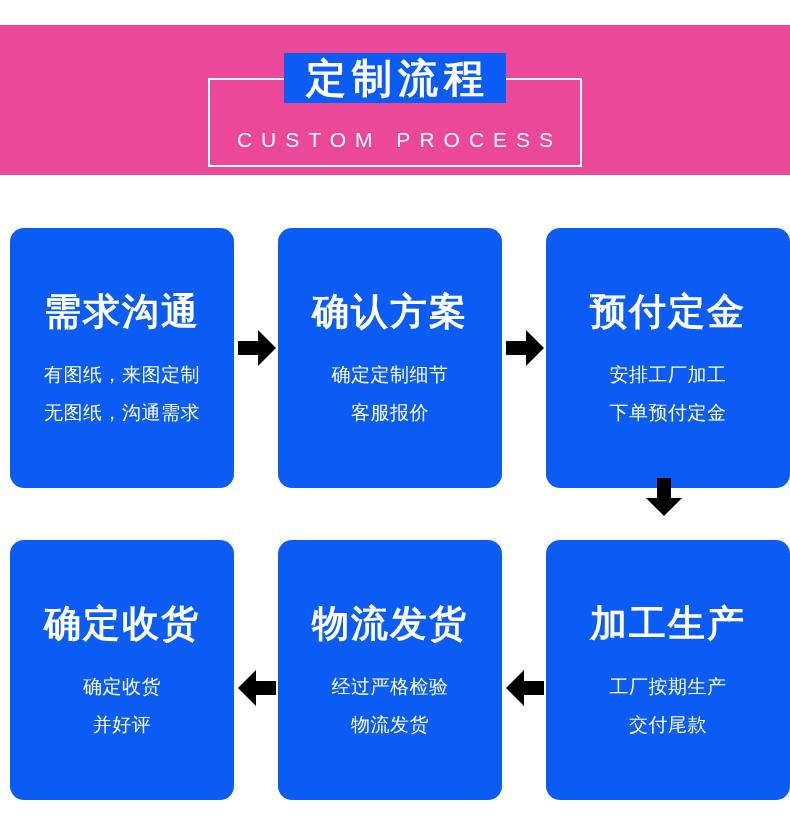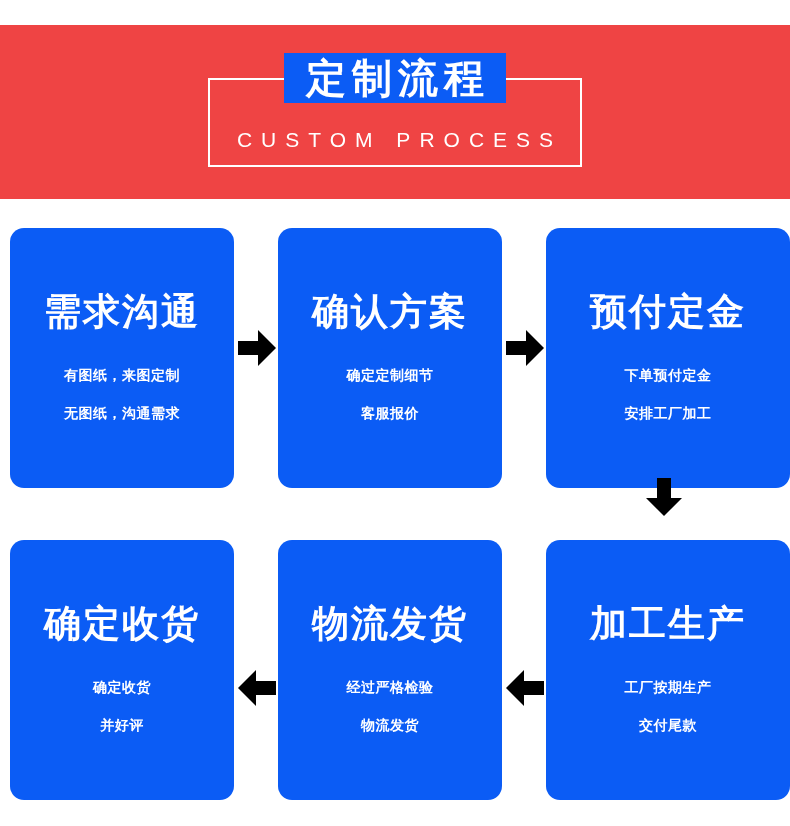--- a/index.html
+++ b/index.html
@@ -14,22 +14,22 @@
     overflow: hidden;
     position: relative;
   }
 
   
   .header-band {
     position: absolute;
     left: 0;
     top: 25px;
     width: 790px;
-    height: 174px;
-    background: #ef4444;
+    height: 150px;
+    background: #ec4899;
   }
   .header-frame {
     position: absolute;
     left: 208px;
     top: 53px;   
     width: 374px;
     height: 89px;
     border: 2px solid #ffffff;
     box-sizing: border-box;
   }
@@ -81,22 +81,22 @@
     line-height: 44px;
     letter-spacing: 2px;
     white-space: nowrap;
   }
   .card-lines {
     display: flex;
     flex-direction: column;
     align-items: center;
   }
   .card-line {
-    font-size: 14px;
-    font-weight: 700;
+    font-size: 19px;
+    font-weight: 400;
     line-height: 38px;
     letter-spacing: 0.5px;
     white-space: nowrap;
   }
 
   
   .row1 { top: 200px; height: 260px; margin-top: 28px; }
   .row1 .card-title { margin-top: 62px; }
   .row1 .card-lines { margin-top: 22px; }
 
@@ -136,22 +136,22 @@
   <div class="card-title">确认方案</div>
   <div class="card-lines">
     <div class="card-line">确定定制细节</div>
     <div class="card-line">客服报价</div>
   </div>
 </div>
 
 <div class="card row1 col3">
   <div class="card-title">预付定金</div>
   <div class="card-lines">
+    <div class="card-line">安排工厂加工</div>
     <div class="card-line">下单预付定金</div>
-    <div class="card-line">安排工厂加工</div>
   </div>
 </div>
 
 <div class="card row2 col1">
   <div class="card-title">确定收货</div>
   <div class="card-lines">
     <div class="card-line">确定收货</div>
     <div class="card-line">并好评</div>
   </div>
 </div>

